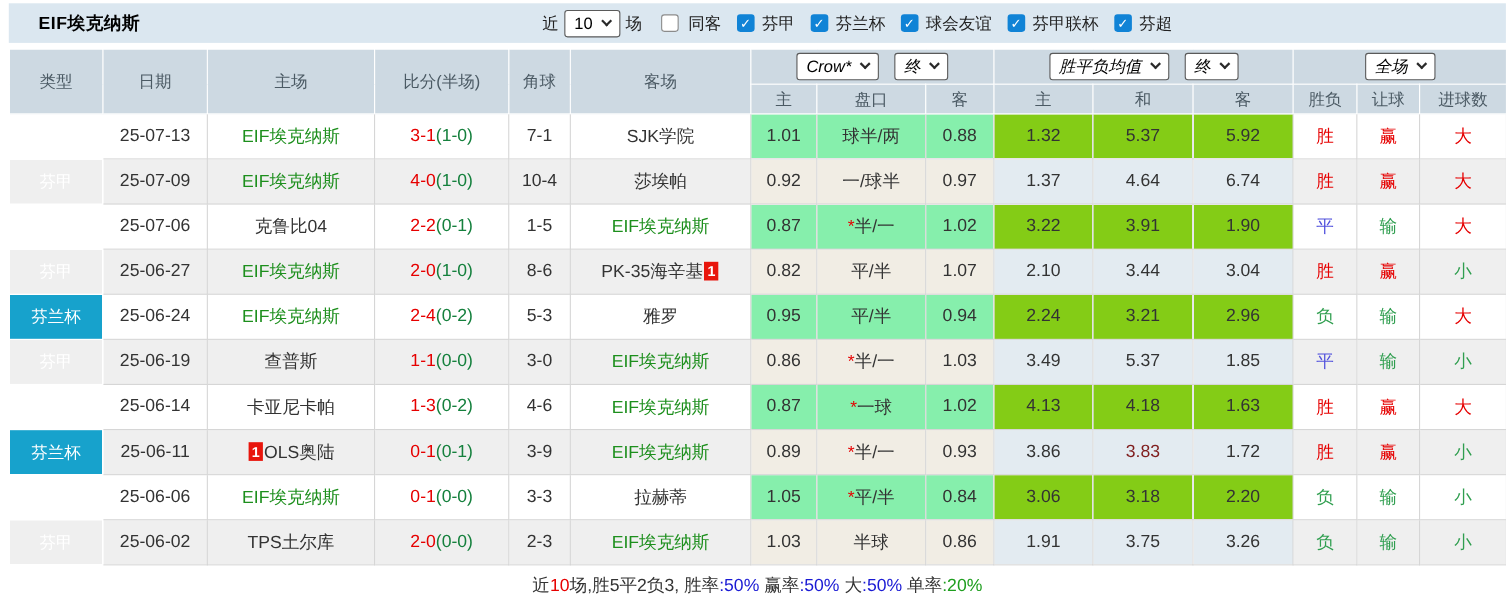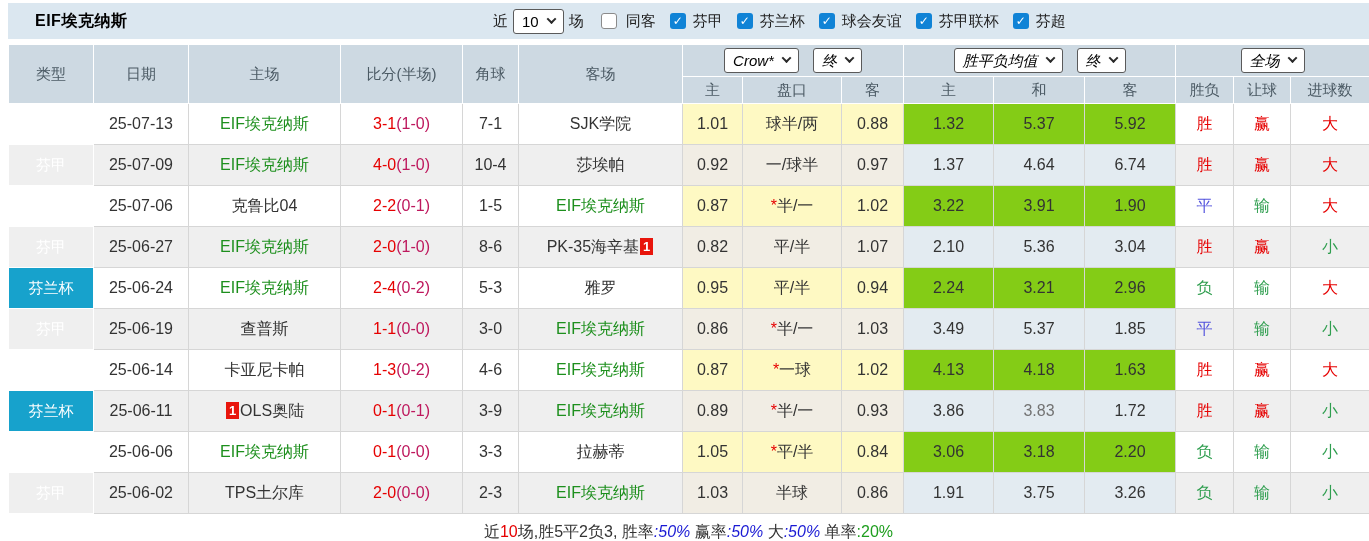--- a/index.html
+++ b/index.html
@@ -43,44 +43,44 @@
   thead th {
     background:#cdd9e2; color:#4b5a64; font-weight:normal;
     border:1px solid #fff; font-size:15px; padding:0;
   }
   tr.h1 th.selcell { height:32px; }
   tr.h2 th { height:27px; }
   .selwrap { display:flex; align-items:center; justify-content:center; gap:14px;font-style:italic; }
   tbody td { border:1px solid #d6d6d6; height:41px; padding:0 2px; overflow:hidden; }
   tr.odd  td { background:#fff; }
   tr.even td { background:#efefef; }
-  tr.odd  td.crow { background:#fef9c3; }
+  tr.odd  td.crow { background:#86efac; }
   tr.even td.crow { background:#f1ede4; }
   tr.odd  td.avg  { background:#84cc16; }
   tr.even td.avg  { background:#e3ebf1; }
   td.type { background:#1a76a8; color:#fff; border:1px solid #fff; font-size:15px; }
   td.type.cup { background:#17a2cc; }
   .ft { color:#e60000; }
-  .ht { color:#be185d; }
+  .ht { color:#15803d; }
   .team .self { color:#1d8f1d; }
   .star { color:#e60000; }
-  td.hl, .hl { color:#737373;margin-top:28px; }
+  td.hl, .hl { color:#7f1d1d;margin-top:28px; }
   td.r.win  { color:#e60000; }
   td.r.draw { color:#5252dd; }
   td.r.lose { color:#2f9e4f; }
   .badge {
     background:#e8150c; color:#fff; font-weight:bold; font-size:13px;
     padding:0 3px; line-height:17px; display:inline-block; margin:0 1px; position:relative; top:-1px;
   }
 
   
   .footer { width:1361px; text-align:center; padding-top:8px; font-size:16px; }
   .f-dark  { color:#333; }
   .f-red   { color:#e60000; }
-  .f-blue  { color:#1a1ad4;font-style:italic; }
+  .f-blue  { color:#1a1ad4; }
   .f-green { color:#1e9e1e; }
 </style>
 </head>
 <body>
 
 <div class="page">
 
   <div class="topbar">
     <span class="title">EIF埃克纳斯</span>
     <div class="controls">
@@ -238,21 +238,21 @@
           <td class="type">芬甲</td>
           <td class="date">25-06-27</td>
           <td class="team"><span class="self">EIF埃克纳斯</span></td>
           <td class="score"><span class="ft">2-0</span><span class="ht">(1-0)</span></td>
           <td class="corner">8-6</td>
           <td class="team"><span>PK-35海辛基</span><span class="badge">1</span></td>
           <td class="crow">0.82</td>
           <td class="crow">平/半</td>
           <td class="crow">1.07</td>
           <td class="avg">2.10</td>
-          <td class="avg">5.36</td>
+          <td class="avg">3.44</td>
           <td class="avg">3.04</td>
           <td class="r win">胜</td>
           <td class="r win">赢</td>
           <td class="r lose">小</td>
         </tr>
         <tr class="odd">
           <td class="type cup">芬兰杯</td>
           <td class="date">25-06-24</td>
           <td class="team"><span class="self">EIF埃克纳斯</span></td>
           <td class="score"><span class="ft">2-4</span><span class="ht">(0-2)</span></td>

